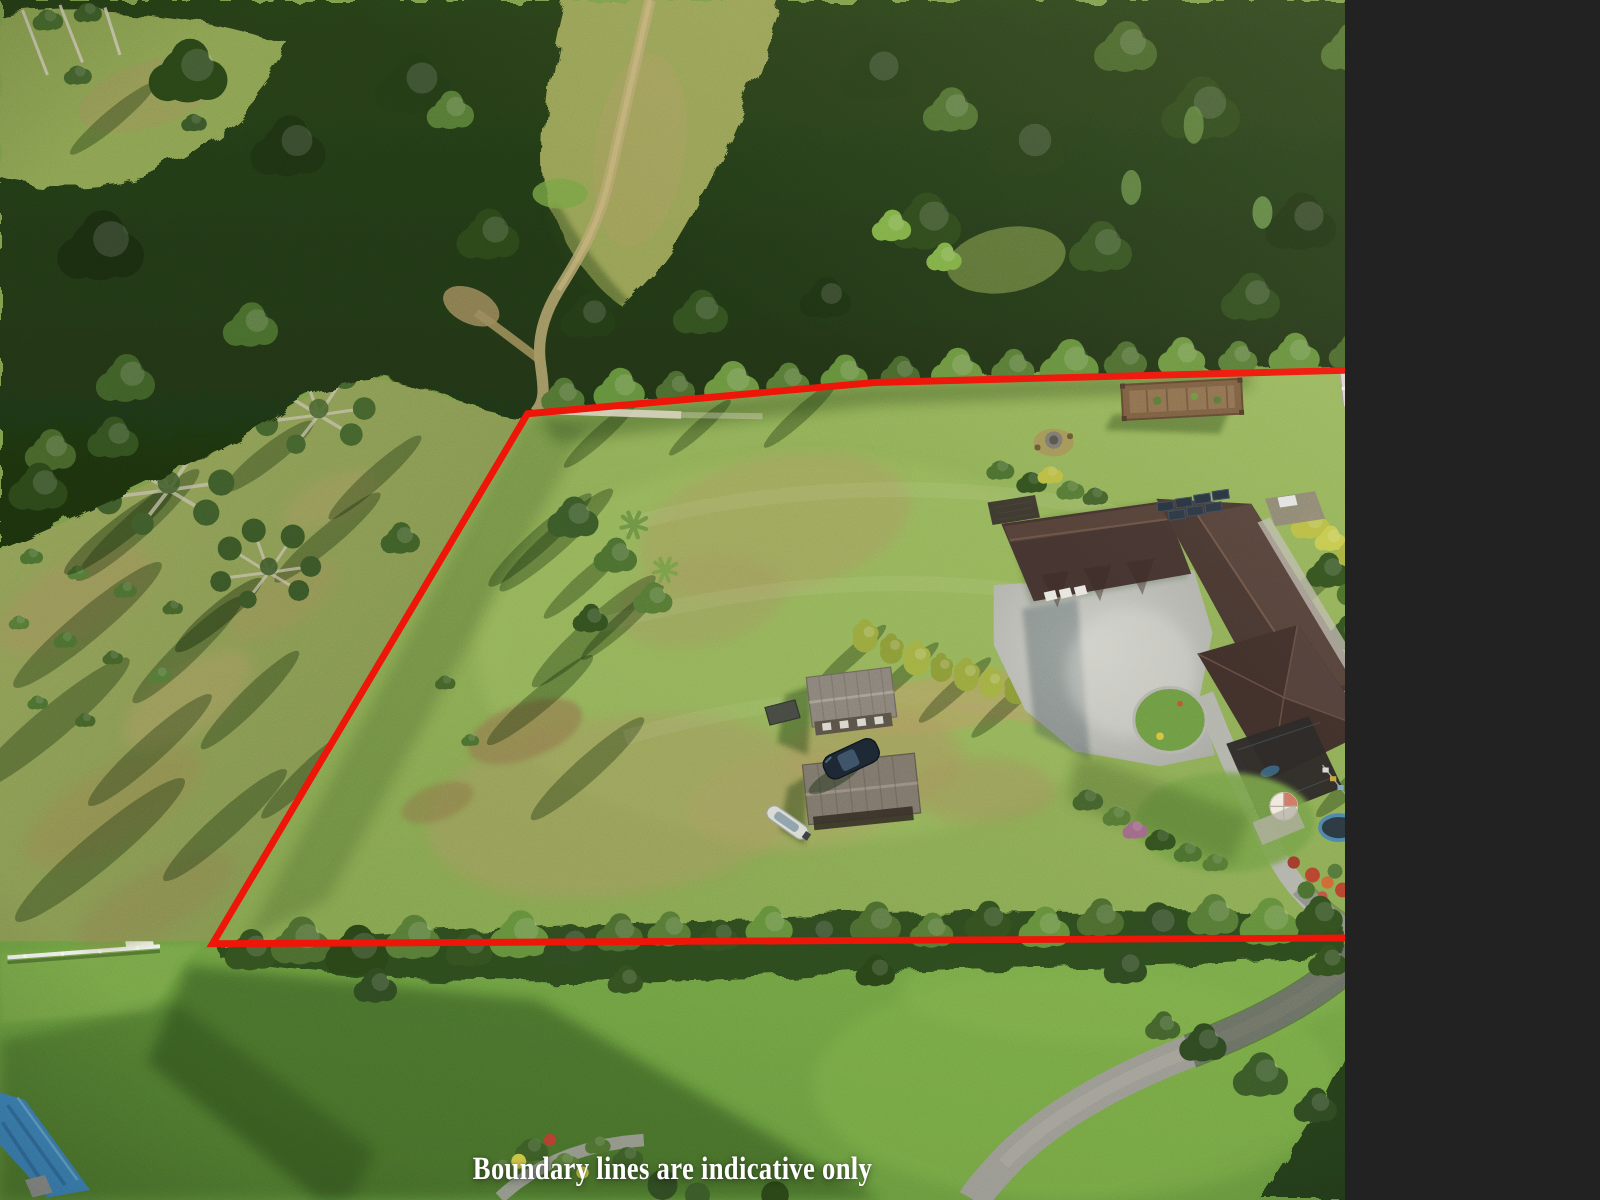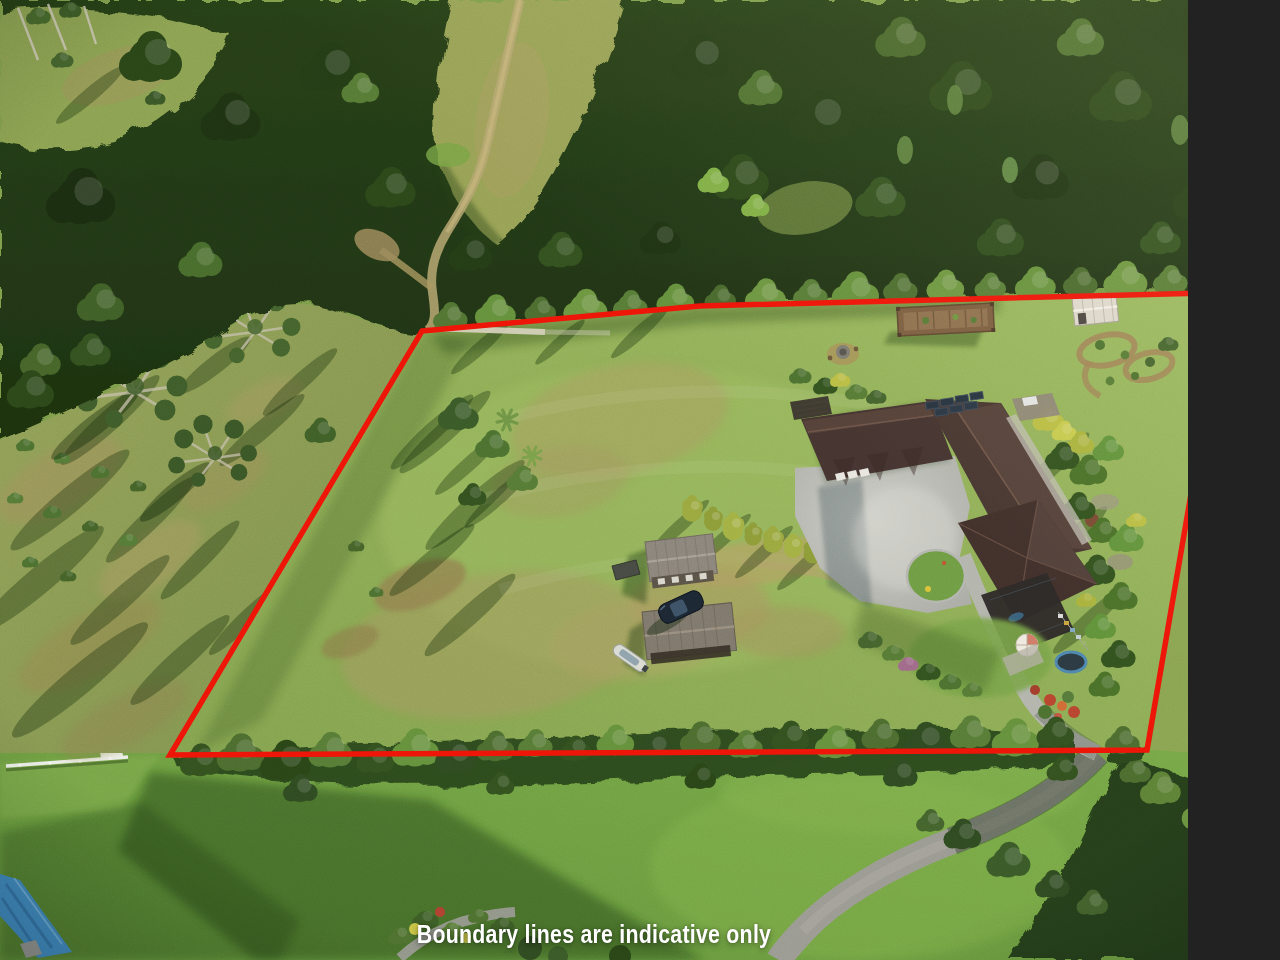--- a/index.html
+++ b/index.html
@@ -1,16 +1,16 @@
 <!DOCTYPE html>
 <html><head>
 <meta charset="utf-8">
 <style>
   html,body{margin:0;padding:0;background:#222;}
-  .stage{position:relative;width:1188px;height:960px;overflow:hidden;font-family:Liberation Sans, sans-serif;}
+  .stage{position:relative;width:1076px;height:960px;overflow:hidden;font-family:Liberation Serif, serif;}
   .stage svg{position:absolute;inset:0;display:block;}
   .caption{
     position:absolute;left:50%;bottom:10px;
     transform:translateX(-50%) scaleX(.82);
     font-size:26px;font-weight:700;letter-spacing:.3px;white-space:nowrap;
     color:#fff;text-shadow:0 2px 7px rgba(0,0,0,.45),0 0 2px rgba(0,0,0,.3);
   }
 </style>
 </head>
 <body>

